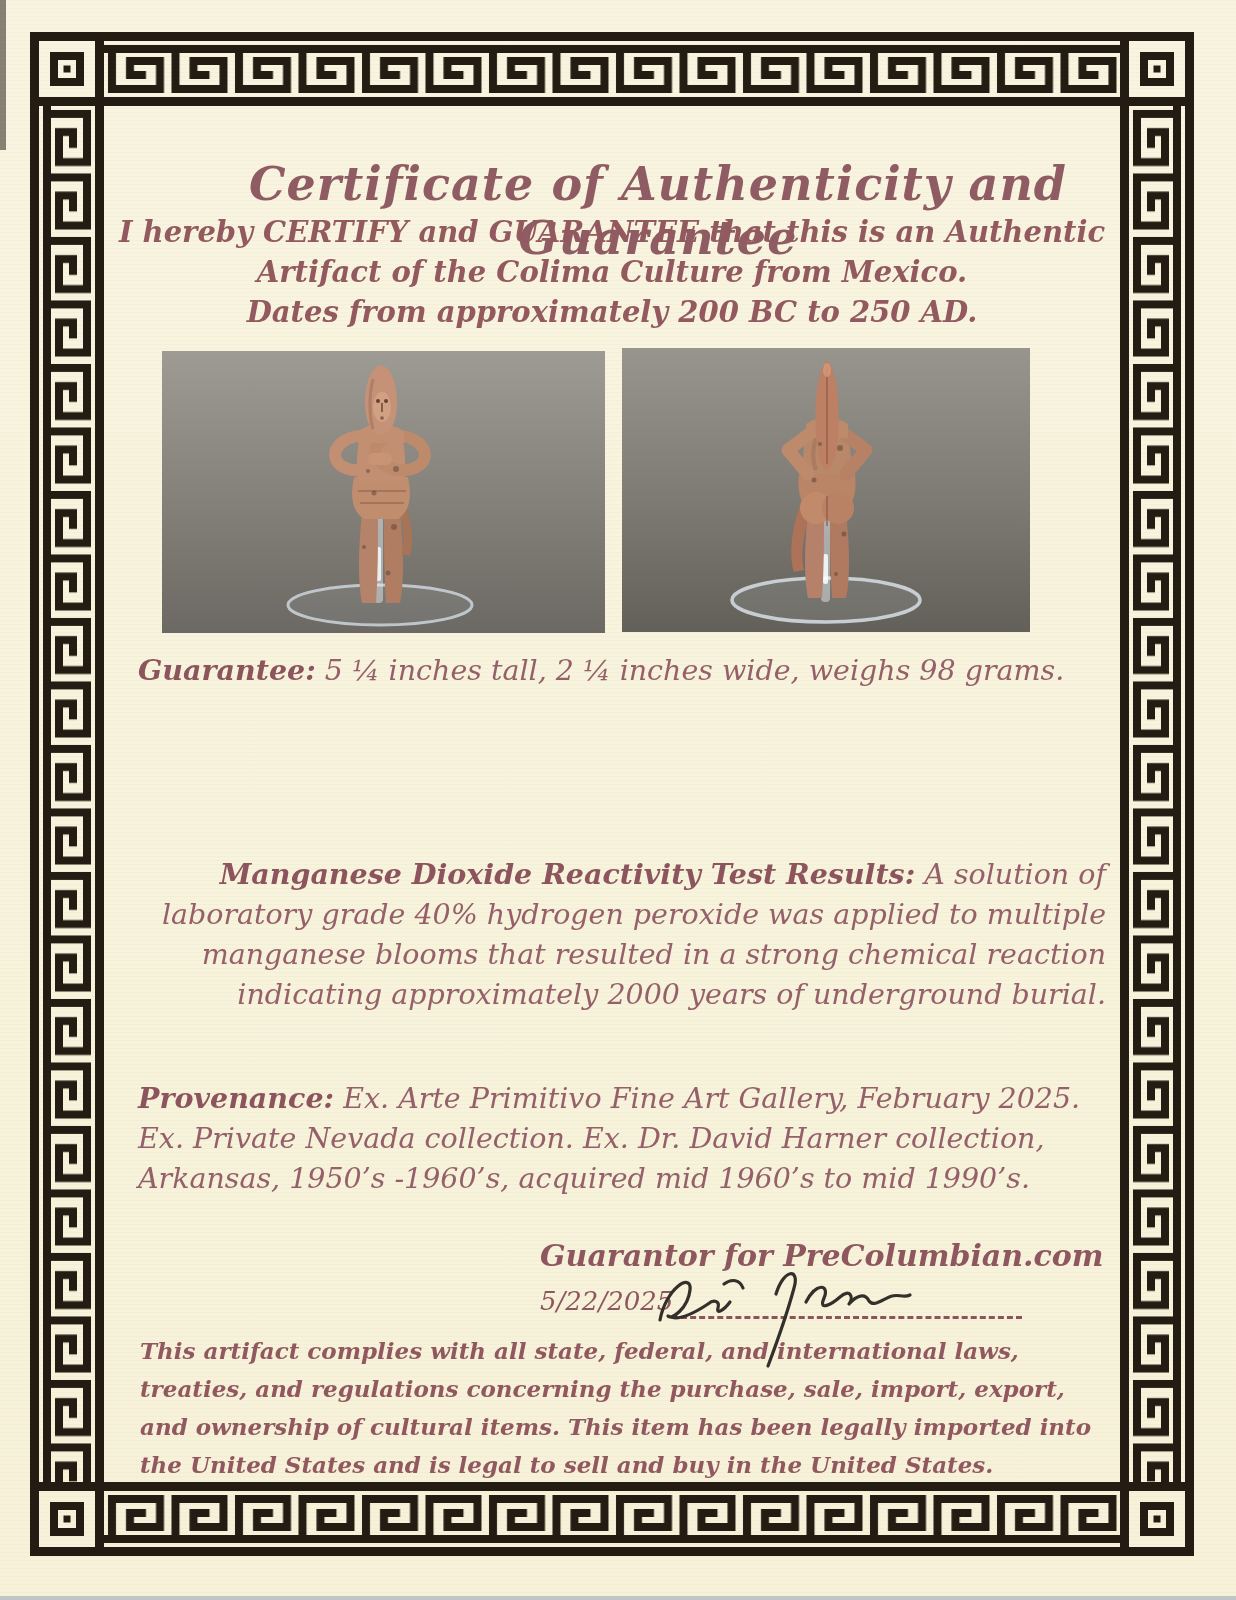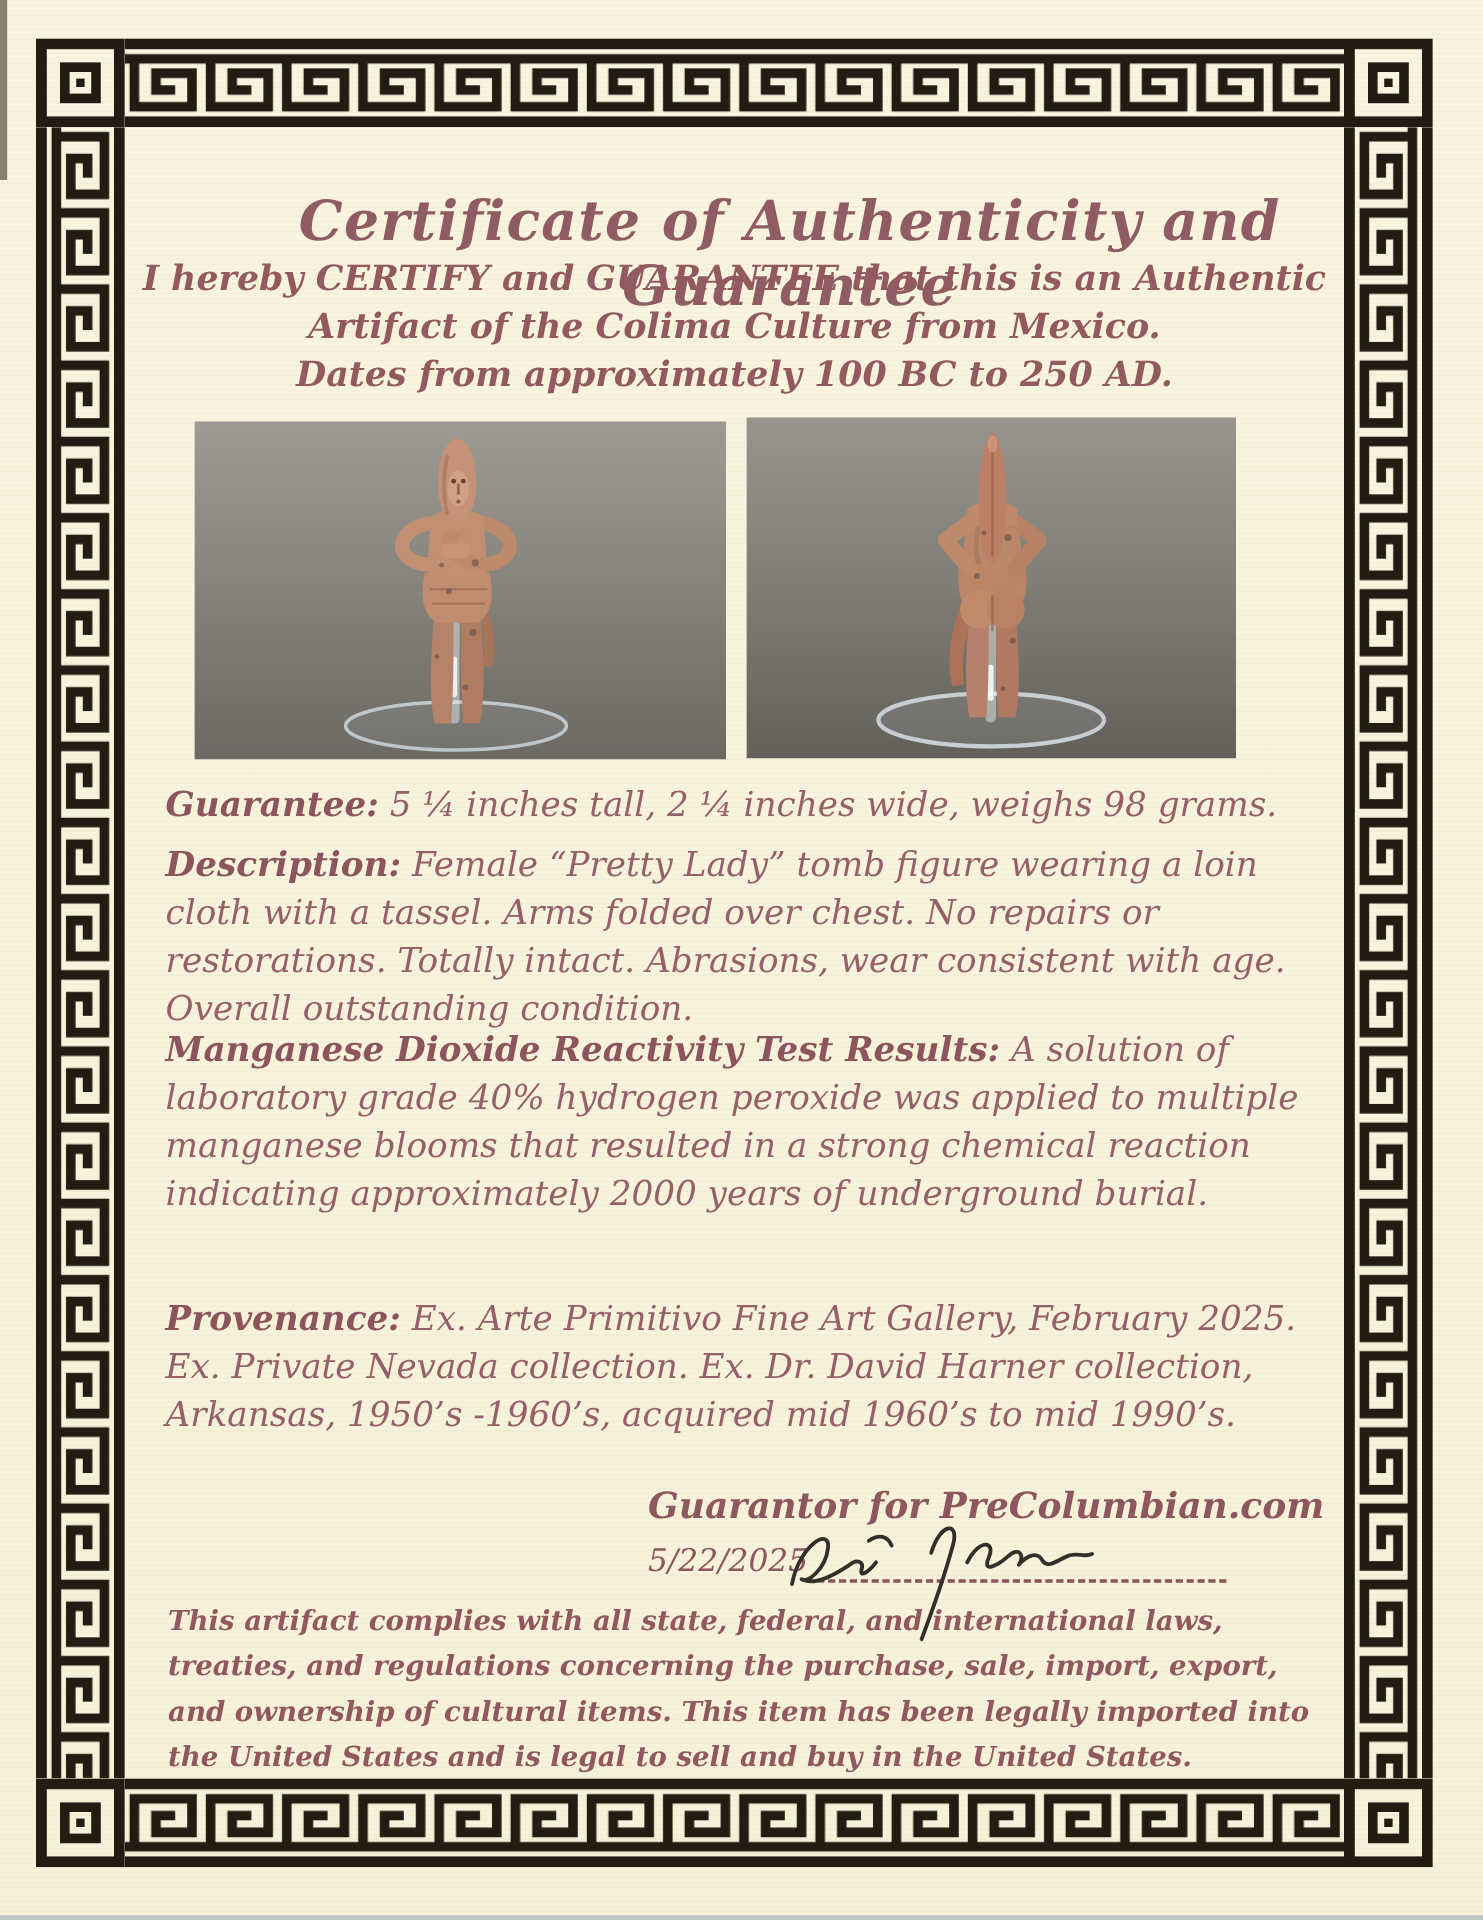--- a/index.html
+++ b/index.html
@@ -30,21 +30,21 @@
     font-size:29px;line-height:40px;color:#92595f;
   }
   .photo{position:absolute;}
   .section{
     position:absolute;left:138px;width:968px;
     font-style:italic;font-size:28.5px;line-height:40px;color:#95606a;margin:0;
   }
   .section .label{font-weight:bold;color:#8c545c;}
   .sec-dimensions{top:650px;}
   .sec-description{top:700px;}
-  .sec-manganese{top:854px;}
+  .sec-manganese{top:854px;text-align:right;}
   .sec-provenance{top:1078px;}
   .signer-name{
     position:absolute;left:540px;top:1184px;
     font-style:italic;font-weight:bold;font-size:30px;color:#8e565e;
   }
   .signer-role{
     position:absolute;left:540px;top:1238px;
     font-style:italic;font-weight:bold;font-size:30px;color:#8e565e;
   }
   .sign-date{
@@ -160,21 +160,21 @@
       <rect x="0" y="0" width="9" height="1376" fill="#241c12"></rect>
       <rect x="65" y="0" width="9" height="1376" fill="#241c12"></rect>
     </svg>
   </div>
 
   <h1 class="title">Certificate of Authenticity and Guarantee</h1>
 
   <div class="statement">
     <div>I hereby CERTIFY and GUARANTEE that this is an Authentic</div>
     <div>Artifact of the Colima Culture from Mexico.</div>
-    <div>Dates from approximately 100 BC to 250 AD.</div>
+    <div>Dates from approximately 200 BC to 250 AD.</div>
   </div>
 
   <div class="photo" style="left:162px;top:351px;">
     <svg width="443" height="282" viewBox="0 0 443 282">
       <defs>
         <linearGradient id="bgf" x1="0" y1="0" x2="0" y2="1">
           <stop offset="0" stop-color="#9e9a94"></stop>
             <stop offset="0.55" stop-color="#838079"></stop>
             <stop offset="1" stop-color="#6c6964"></stop>
         </linearGradient>
@@ -254,21 +254,20 @@
             <circle cx="222" cy="186" r="2.5"></circle>
           <circle cx="198" cy="96" r="2"></circle>
             <circle cx="214" cy="226" r="2"></circle>
         </g>
       </g>
     </svg>
   </div>
 
   <p class="section sec-dimensions"><span class="label">Guarantee:</span><span> 5 ¼ inches tall, 2 ¼ inches wide, weighs 98 grams.</span></p>
 
-  <p class="section sec-description"><span class="label">Description:</span><span> Female “Pretty Lady” tomb figure wearing a loin cloth with a tassel. Arms folded over chest. No repairs or restorations. Totally intact. Abrasions, wear consistent with age. Overall outstanding condition.</span></p>
 
   <p class="section sec-manganese"><span class="label">Manganese Dioxide Reactivity Test Results:</span><span> A solution of laboratory grade 40% hydrogen peroxide was applied to multiple manganese blooms that resulted in a strong chemical reaction indicating approximately 2000 years of underground burial.</span></p>
 
   <p class="section sec-provenance"><span class="label">Provenance:</span><span> Ex. Arte Primitivo Fine Art Gallery, February 2025. Ex. Private Nevada collection. Ex. Dr. David Harner collection, Arkansas, 1950’s -1960’s, acquired mid 1960’s to mid 1990’s.</span></p>
 
   <div class="signer-role">Guarantor for PreColumbian.com</div>
   <div class="sign-date">5/22/2025</div>
   <div class="sign-line"></div>
   <div class="signature-svg">
     <svg width="270" height="130" viewBox="0 0 270 130">

